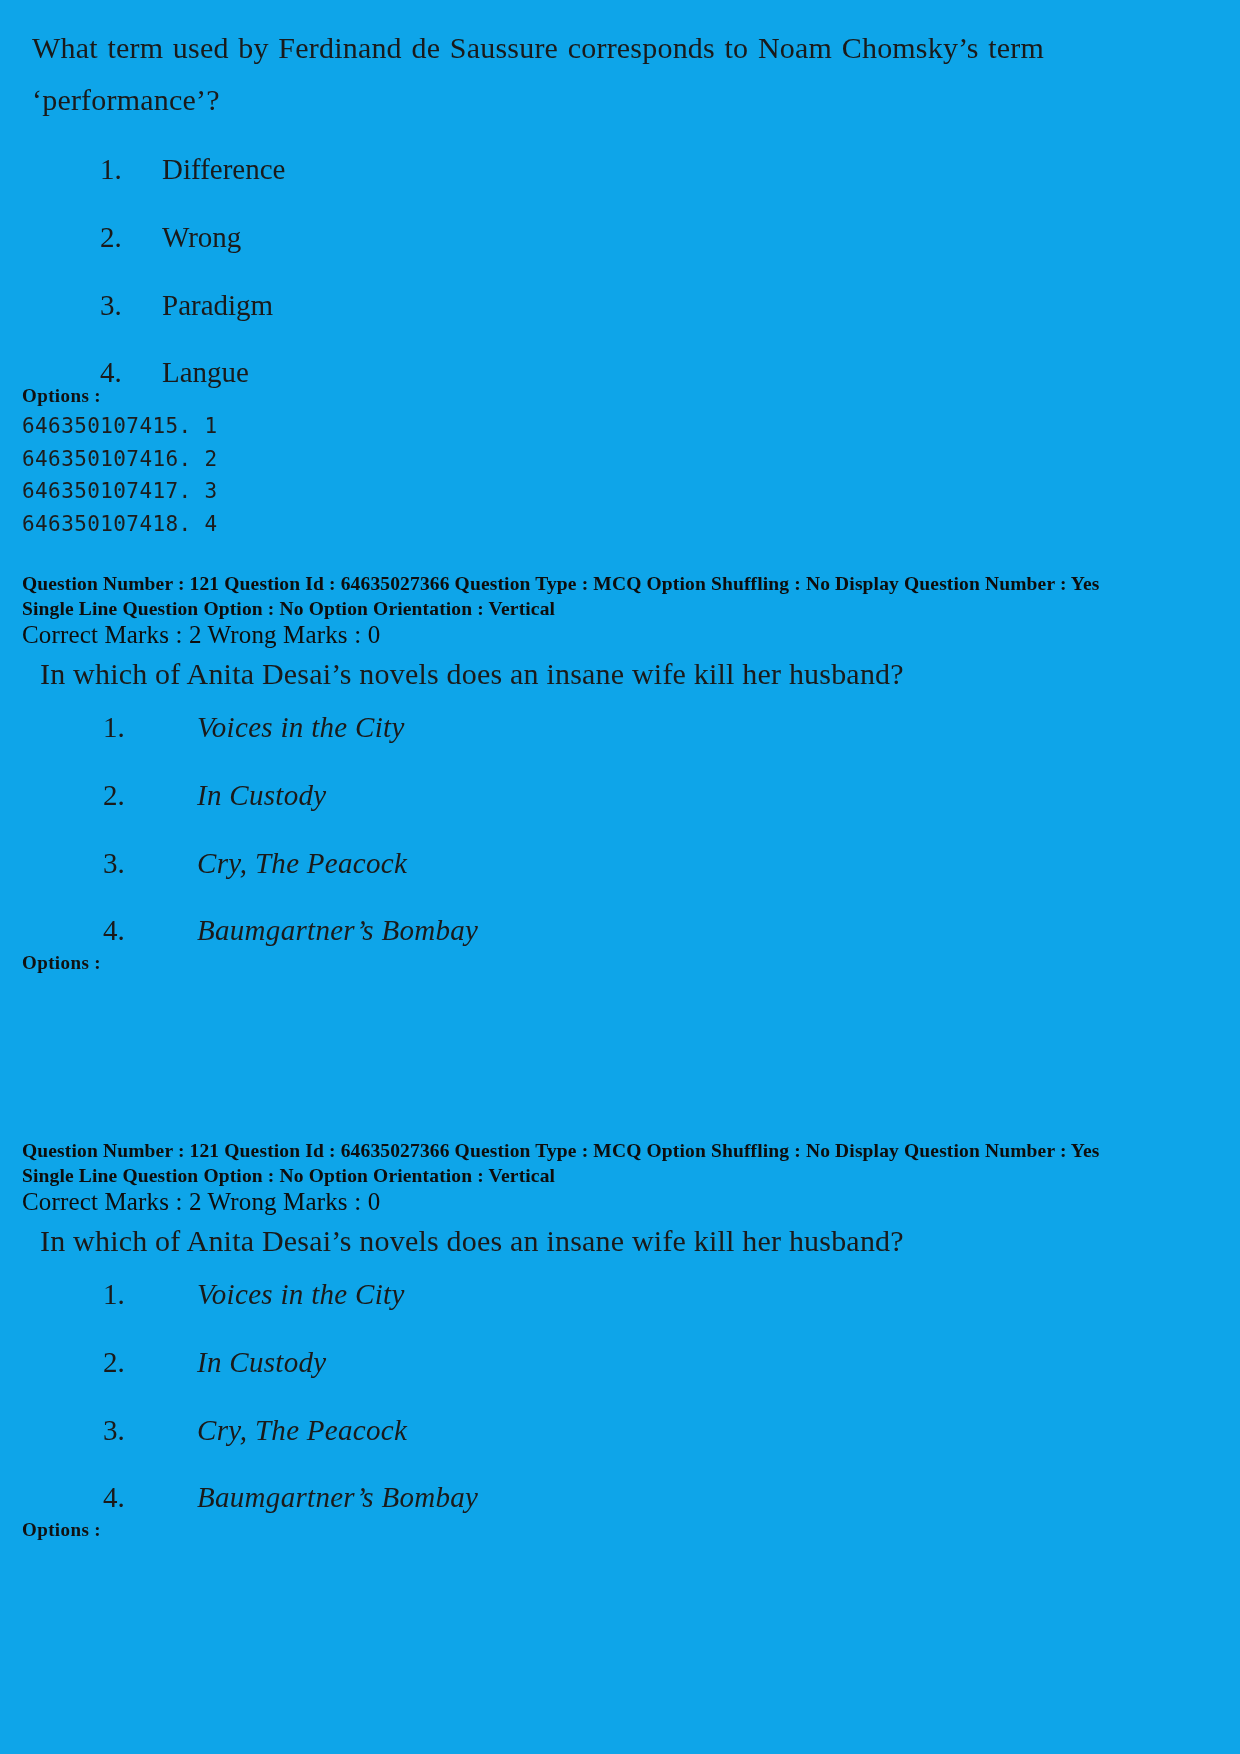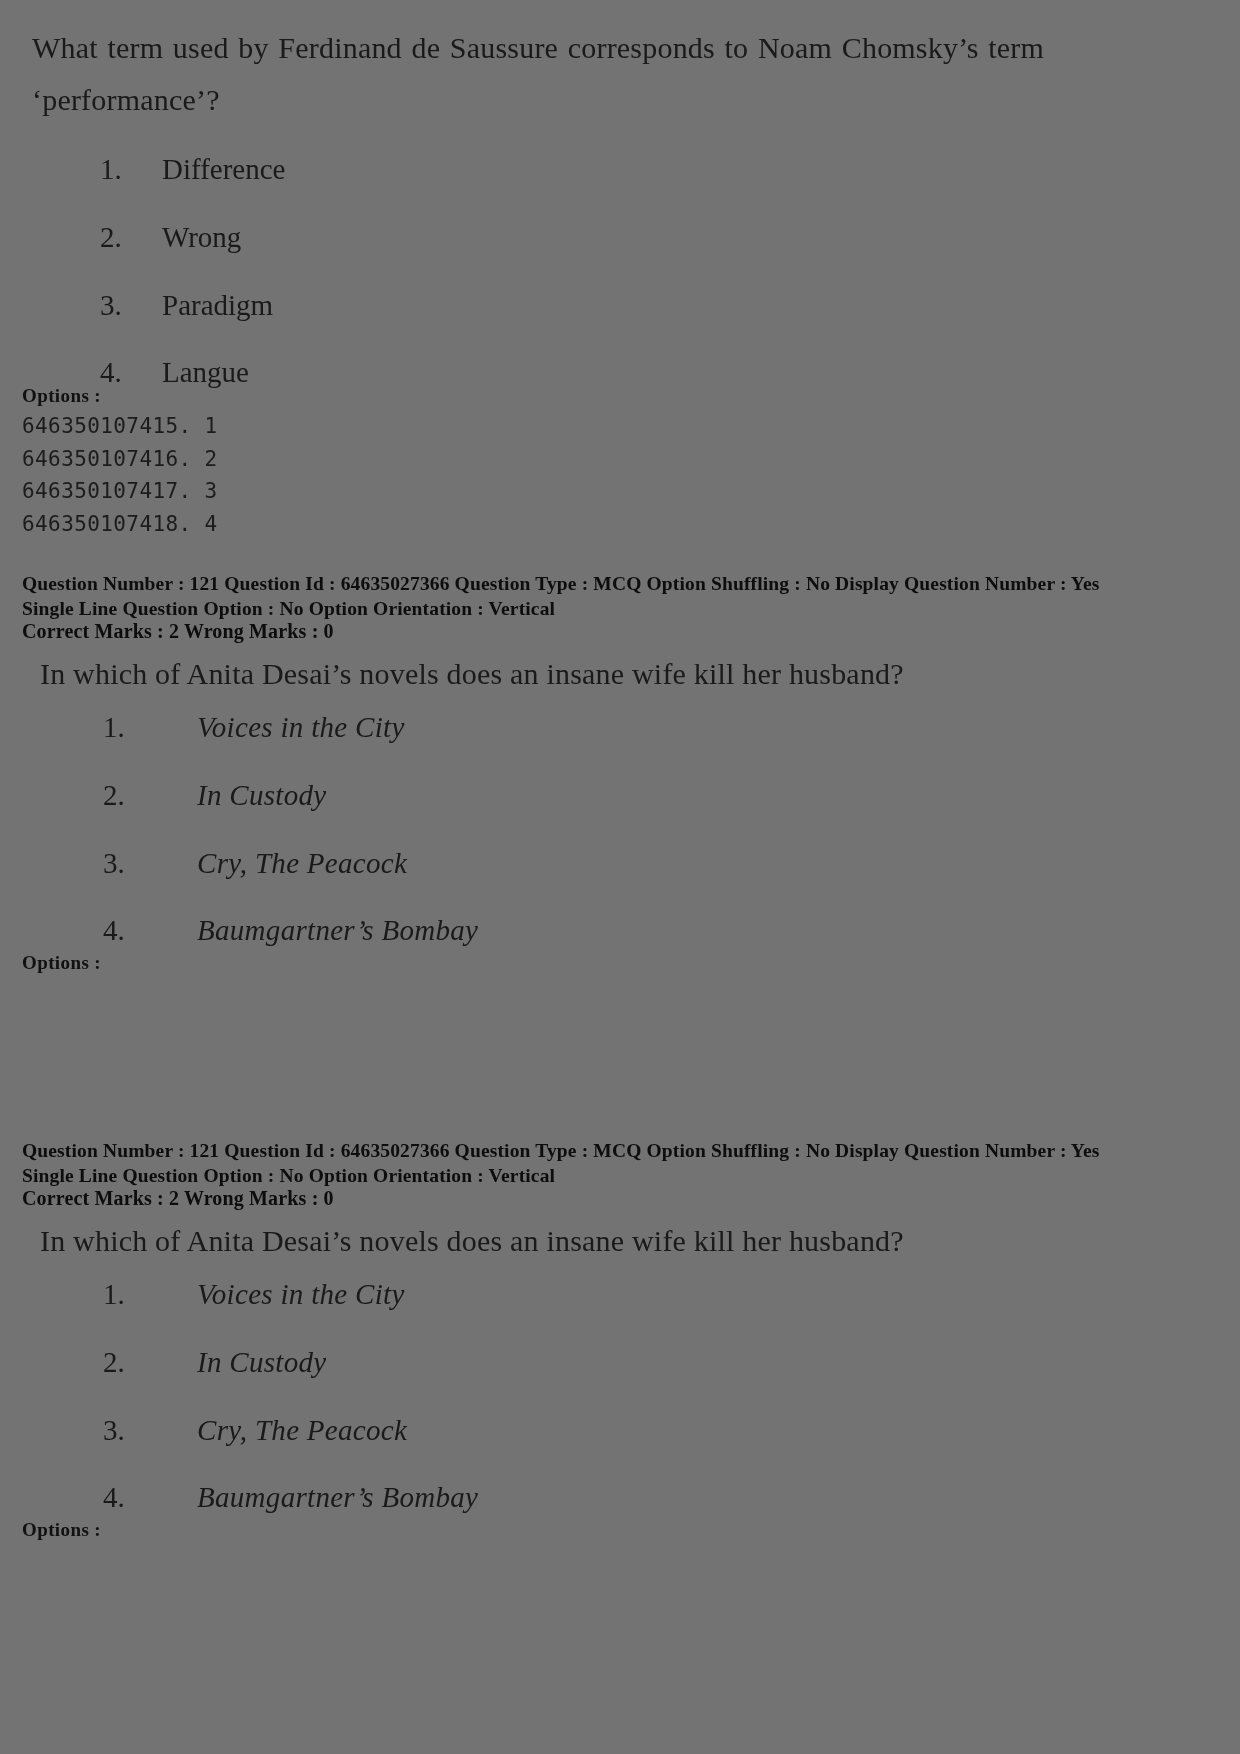--- a/index.html
+++ b/index.html
@@ -16,21 +16,21 @@
     color: #111111;
     -webkit-font-smoothing: none;
   }
 
   .page {
     position: absolute;
     left: 0;
     top: 0;
     width: 1240px;
     height: 1754px;
-    background: #737373;
+    background: #0ea5e9;
   }
 
   
   .q-stem {
     font-family: "Liberation Serif", "DejaVu Serif", serif;
     font-size: 30px;
     line-height: 1.72;
     color: #1a1a1a;
     text-align: justify;
     letter-spacing: 0.2px;
@@ -90,22 +90,22 @@
     font-family: Liberation Serif, serif;
     font-weight: bold;
     font-size: 19.5px;
     line-height: 1.28;
     color: #0d0d0d;
     letter-spacing: 0.15px;
     white-space: nowrap;
   }
   .meta-marks {
     font-family: "Liberation Serif", "DejaVu Serif", serif;
-    font-weight: bold;
-    font-size: 20px;
+    font-weight: normal;
+    font-size: 25px;
     line-height: 1.28;
     color: #0d0d0d;
     letter-spacing: 0.15px;
   }
 
   .abs { position: absolute; }
 </style>
 </head>
 <body>
 

